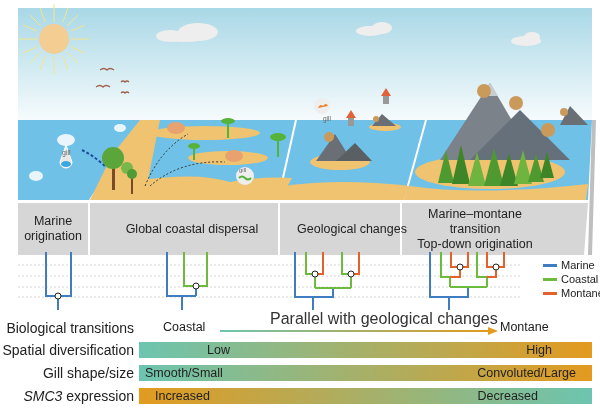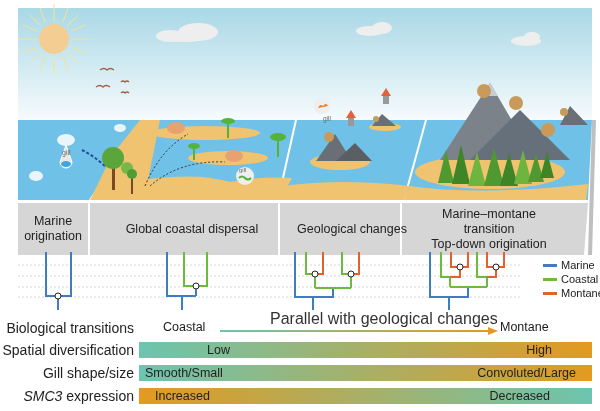--- a/index.html
+++ b/index.html
@@ -188,21 +188,21 @@
 
 <div class="panel-label" style="left:18px;width:70px;">
   <div><span>Marine</span><br><span>origination</span></div>
 </div>
 <div class="panel-label" style="left:96px;width:192px;">
   <span>Global coastal dispersal</span>
 </div>
 <div class="panel-label" style="left:280px;width:144px;">
   <span>Geological changes</span>
 </div>
-<div class="panel-label" style="left:416px;width:146px;">
+<div class="panel-label" style="left:402px;width:146px;">
   <div><span>Marine–montane transition</span><br><span>Top-down origination</span></div>
 </div>
 
 <svg id="trees" viewBox="0 250 600 60" xmlns="http://www.w3.org/2000/svg">
   <g stroke="#cccccc" stroke-width="0.8" stroke-dasharray="2 2">
     <line x1="18" y1="265" x2="520" y2="265"></line>
     <line x1="18" y1="276" x2="520" y2="276"></line>
     <line x1="18" y1="287" x2="520" y2="287"></line>
     <line x1="18" y1="297" x2="520" y2="297"></line>
   </g>
@@ -288,14 +288,14 @@
 <div class="bar grad-bar" style="top: 365px; background: linear-gradient(to right, rgb(108, 197, 176), rgb(227, 154, 31));">
   <span style="left:6px;">Smooth/Small</span>
   <span style="right:16px;">Convoluted/Large</span>
 </div>
 
 <div class="row-label" style="top:388px;">
   <i>SMC3</i><span> expression</span>
 </div>
 <div class="bar grad-bar" style="top: 388px; background: linear-gradient(to right, rgb(227, 154, 31), rgb(108, 197, 176)); text-decoration: underline;">
   <span style="left:16px;">Increased</span>
-  <span style="right:42px;">Decreased</span>
+  <span style="right:54px;">Decreased</span>
 </div>
 
 </body></html>

